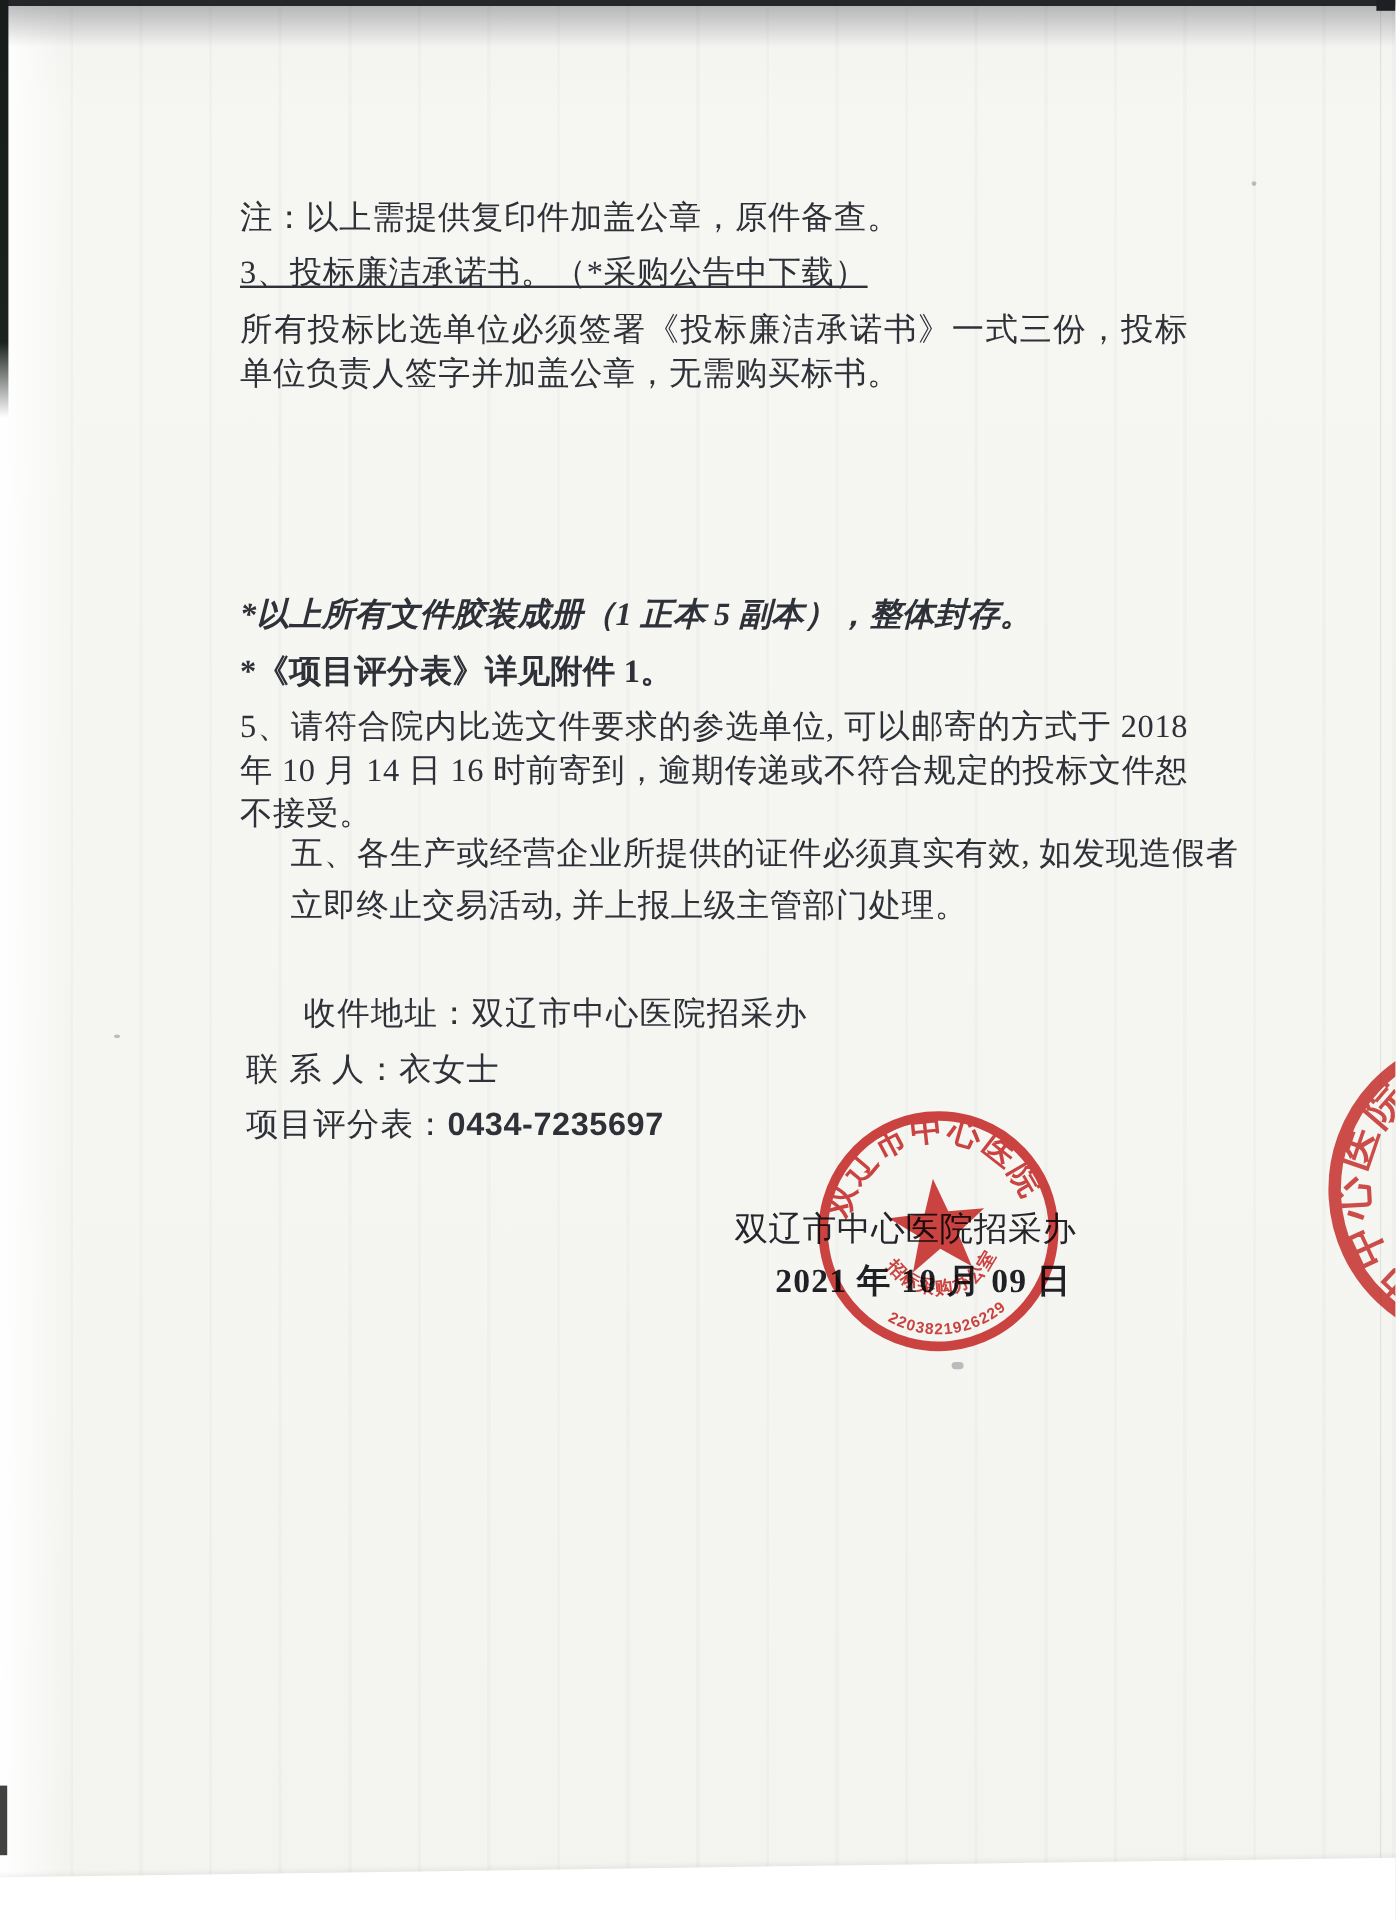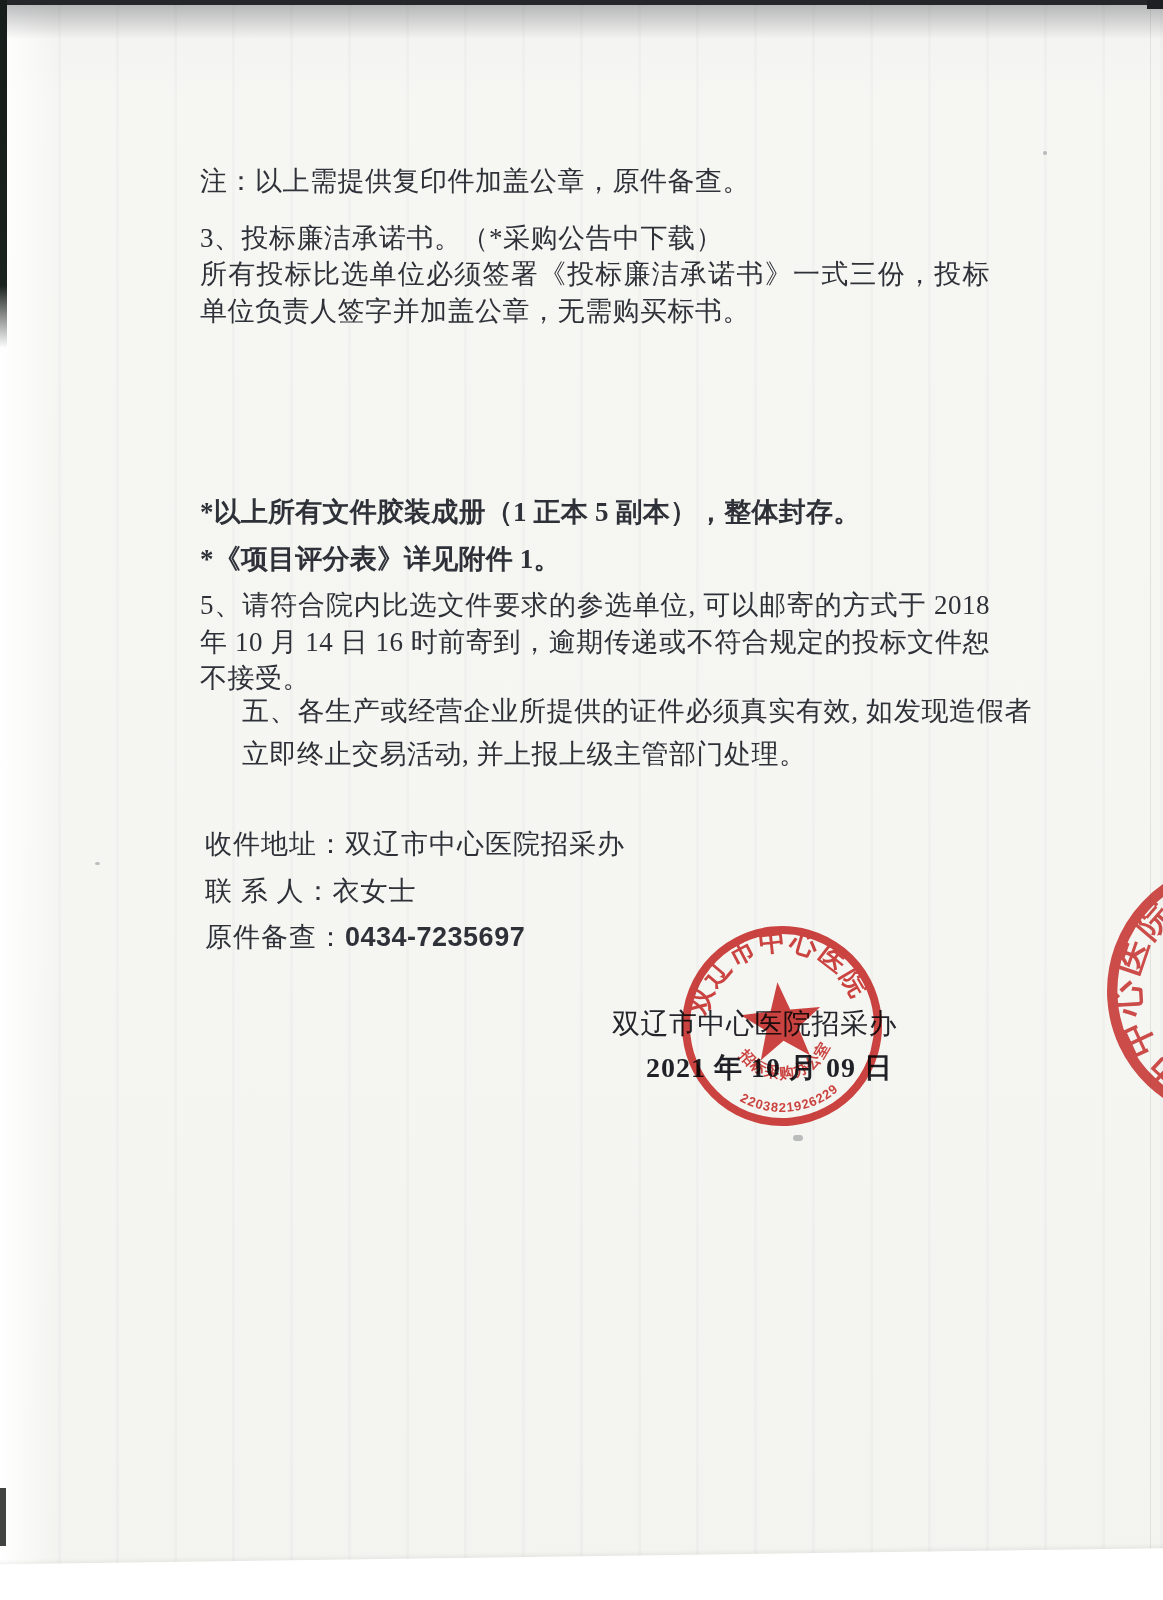--- a/index.html
+++ b/index.html
@@ -29,30 +29,30 @@
   .speck{position:absolute;background:#8a8d90;border-radius:50%;opacity:.55;}
 
   
   .para{
     position:absolute;left:200px;width:790px;
     font-size:27px;line-height:36px;color:#2f3138;
     text-align:justify;letter-spacing:.5px;
   }
   .bold{font-weight:700;letter-spacing:.2px;}
   .p0{top:163px;}
-  .p1{top:220px;}
+  .p1{top:209px;text-decoration:underline;}
   .p2{top:256px;line-height:37px;}
   .p3{top:347px;line-height:34.5px;}
-  .p4{top:494px;}
+  .p4{top:494px;font-style:italic;}
   .p5{top:541px;}
   .p6{top:587px;line-height:36.5px;}
   .p7{top:690px;line-height:43px;margin-left:42px;}
 
   .contact-row{position:absolute;left:205px;font-size:27px;color:#2f3138;letter-spacing:1px;}
-  .c0{top:826px;}
+  .c0{top:826px;margin-left:48px;}
   .c1{top:873px;text-align:right;}
   .c2{top:919px;}
   .contact-row .num{font-family:"Liberation Sans","DejaVu Sans",sans-serif;font-weight:600;letter-spacing:.5px;text-align:center;}
 
   .sig-org{position:absolute;left:612px;top:1005px;font-size:28px;color:#24262b;letter-spacing:.5px;}
   .sig-date{position:absolute;left:646px;top:1049px;font-size:28px;color:#1f2126;font-weight:600;letter-spacing:1px;}
 
   
   .seal{position:absolute;mix-blend-mode:multiply;opacity:.95;}
   .seal-main{left:672px;top:916px;width:220px;height:220px;transform:rotate(-6deg);}
@@ -72,21 +72,21 @@
   <div class="para p6">5、请符合院内比选文件要求的参选单位, 可以邮寄的方式于 2018 年 10 月 14 日 16 时前寄到，逾期传递或不符合规定的投标文件恕不接受。</div>
   <div class="para p7">五、各生产或经营企业所提供的证件必须真实有效, 如发现造假者 立即终止交易活动, 并上报上级主管部门处理。</div>
 
   <div class="contact-row c0">
     <span>收件地址：</span><span>双辽市中心医院招采办</span>
   </div>
   <div class="contact-row c1">
     <span>联 系 人：</span><span>衣女士</span>
   </div>
   <div class="contact-row c2">
-    <span>原件备查：</span><span class="num">0434-7235697</span>
+    <span>项目评分表：</span><span class="num">0434-7235697</span>
   </div>
 
   <div class="sig-org">双辽市中心医院招采办</div>
   <div class="sig-date">2021 年 10 月 09 日</div>
 
   <div class="seal seal-main">
     <svg viewBox="0 0 220 220" xmlns="http://www.w3.org/2000/svg" font-family="Liberation Sans, DejaVu Sans, sans-serif">
       <defs>
         <path id="s1-ring" d="M 35.7 94.2 A 76 76 0 0 1 184.3 94.2" fill="none"></path>
         <path id="s1-inner" d="M 65 136 A 52 52 0 0 0 155 136" fill="none"></path>

